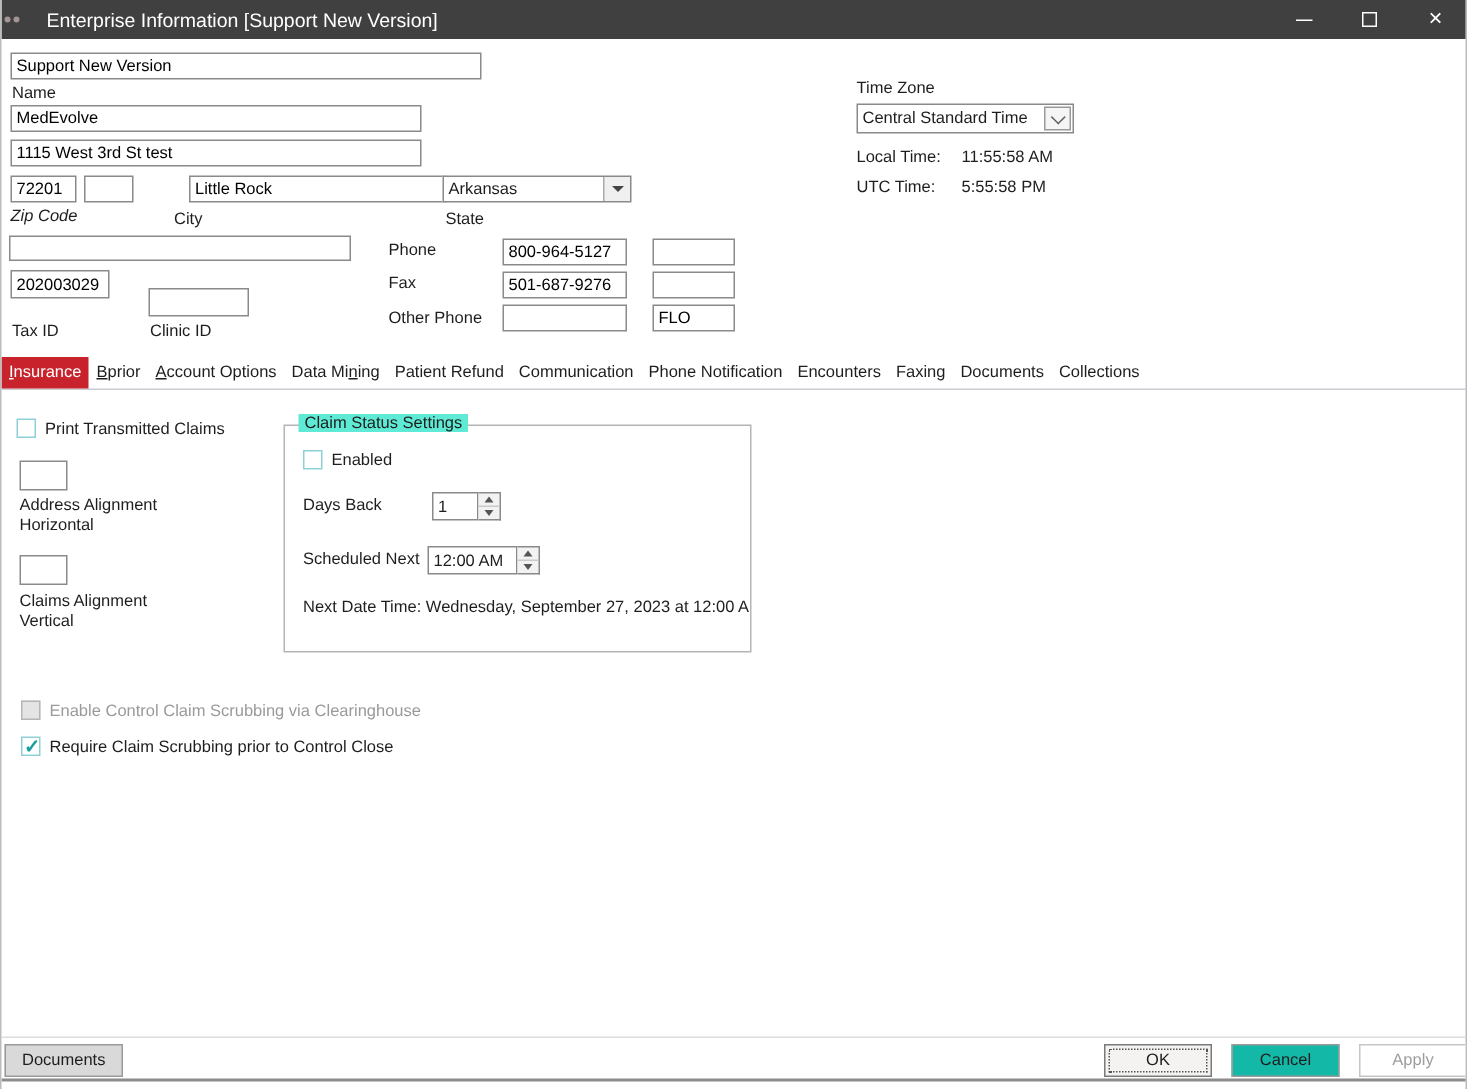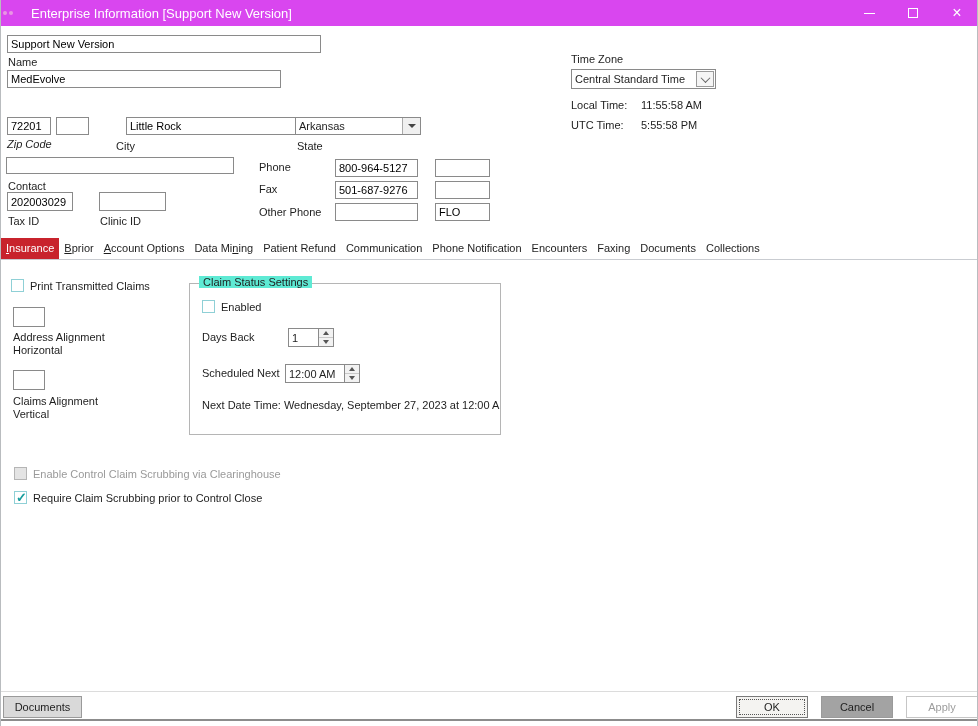--- a/index.html
+++ b/index.html
@@ -3,21 +3,21 @@
 <meta charset="utf-8">
 <style>
   * { margin:0; padding:0; box-sizing:border-box; }
   html,body { background:#fff; }
   body { font-family:"Liberation Sans", sans-serif; font-size:11px; color:#1e1e1e; }
   #window {
     position:relative; width:978px; height:726px; background:#fff; overflow:hidden;
     border-left:1px solid #b9bcbf; border-right:1px solid #b9bcbf;
   }
   
-  .titlebar { position:absolute; left:0; top:0; width:978px; height:26px; background:#d946ef; display:flex; align-items:center; }
+  .titlebar { position:absolute; left:0; top:0; width:978px; height:26px; background:#404040; display:flex; align-items:center; }
   .app-icon { width:18px; height:12px; margin-left:2px; opacity:.55; display:flex; align-items:center; gap:2px; }
   .app-icon i { display:block; width:4px; height:4px; border-radius:50%; background:#f6d9da; }
   .title-text { color:#fff; font-size:13px; margin-left:10px; white-space:nowrap; }
   .win-controls { position:absolute; right:0; top:0; height:26px; display:flex; }
   .win-btn { width:44px; height:26px; display:flex; align-items:center; justify-content:center; color:#fff; cursor:pointer; }
   .glyph-min { width:11px; height:0; border-top:1px solid #fff; }
   .glyph-max { width:10px; height:10px; border:1px solid #fff; }
   .glyph-close { font-size:16px; line-height:16px; }
   
   .lbl { position:absolute; white-space:nowrap; color:#1e1e1e; }
@@ -53,21 +53,21 @@
   
   .groupbox { position:absolute; border:1px solid #b5b5b5; background:#fff; }
   .groupbox .legend { position:absolute; top:-8px; left:9px; background:#5eead4; padding:0 4px; white-space:nowrap; }
   .clip-text { position:absolute; white-space:nowrap; overflow:hidden; }
   
   .footer-sep { position:absolute; left:0; top:691px; width:978px; height:0; border-top:1px solid #dcdcdc; }
   .btn { position:absolute; height:22px; border:1px solid #9a9a9a; background:#d9d9d9; display:flex; align-items:center; justify-content:center;
          font-size:11px; color:#1e1e1e; cursor:pointer; }
   .btn.default { background:#f4f3f1; border:1px solid #7a7a7a; }
   .btn.default .focus-rect { position:absolute; inset:2px; border:1px dotted #555; pointer-events:none; }
-  .btn.cancel { background:#a3a3a3; }
+  .btn.cancel { background:#14b8a6; }
   .btn.disabled { background:#fff; border:1px solid #c6c6c6; color:#9d9d9d; cursor:default; }
   .bottom-line { position:absolute; left:0; top:719px; width:978px; height:2px; background:#8c8c8c; }
 </style>
 </head>
 <body>
 
 <div id="window">
 
   <div class="titlebar">
     <span class="app-icon">
@@ -84,37 +84,38 @@
         </div>
       <div class="win-btn">
           <span class="glyph-close">×</span>
         </div>
     </div>
   </div>
 
   <input class="tb" style="left: 6px; top: 35px; width: 314px; height: 18px;" value="Support New Version">
   <span class="lbl" style="left:7px; top:56px;">Name</span>
   <input class="tb" style="left: 6px; top: 70px; width: 274px; height: 18px;" value="MedEvolve">
+  <input class="tb" style="left: 6px; top: 93px; width: 274px; height: 18px;" value="1115 West 3rd St test">
 
   <input class="tb" style="left: 6px; top: 117px; width: 44px; height: 18px;" value="72201">
   <input class="tb" style="left: 55px; top: 117px; width: 33px; height: 18px;" value="">
   <span class="lbl italic" style="left:6px; top:138px;">Zip Code</span>
   <input class="tb" style="left: 109px; top: 117px; width: 172px; height: 18px; margin-left: 16px;" value="Little Rock">
   <span class="lbl" style="left:115px; top:140px;">City</span>
   <div class="combo" style="left:294px; top:117px; width:126px; height:18px;">
     <span class="val">Arkansas</span>
     <span class="dd-btn">
         <span class="tri-down"></span>
       </span>
   </div>
   <span class="lbl" style="left:296px; top:140px;">State</span>
 
   <input class="tb" style="left: 5px; top: 157px; width: 228px; height: 17px;" value="">
   <span class="lbl" style="left:7px; top:180px;">Contact</span>
-  <input class="tb" style="left: 6px; top: 192px; width: 66px; height: 19px;" value="202003029">
+  <input class="tb" style="left: 6px; top: 180px; width: 66px; height: 19px;" value="202003029">
   <span class="lbl" style="left:7px; top:215px;">Tax ID</span>
   <input class="tb" style="left: 98px; top: 192px; width: 67px; height: 19px;" value="">
   <span class="lbl" style="left:99px; top:215px;">Clinic ID</span>
 
   <span class="lbl" style="left:258px; top:161px;">Phone</span>
   <input class="tb" style="left: 334px; top: 159px; width: 83px; height: 18px;" value="800-964-5127">
   <input class="tb" style="left: 434px; top: 159px; width: 55px; height: 18px;" value="">
   <span class="lbl" style="left:258px; top:183px;">Fax</span>
   <input class="tb" style="left: 334px; top: 181px; width: 83px; height: 18px;" value="501-687-9276">
   <input class="tb" style="left: 434px; top: 181px; width: 55px; height: 18px;" value="">

